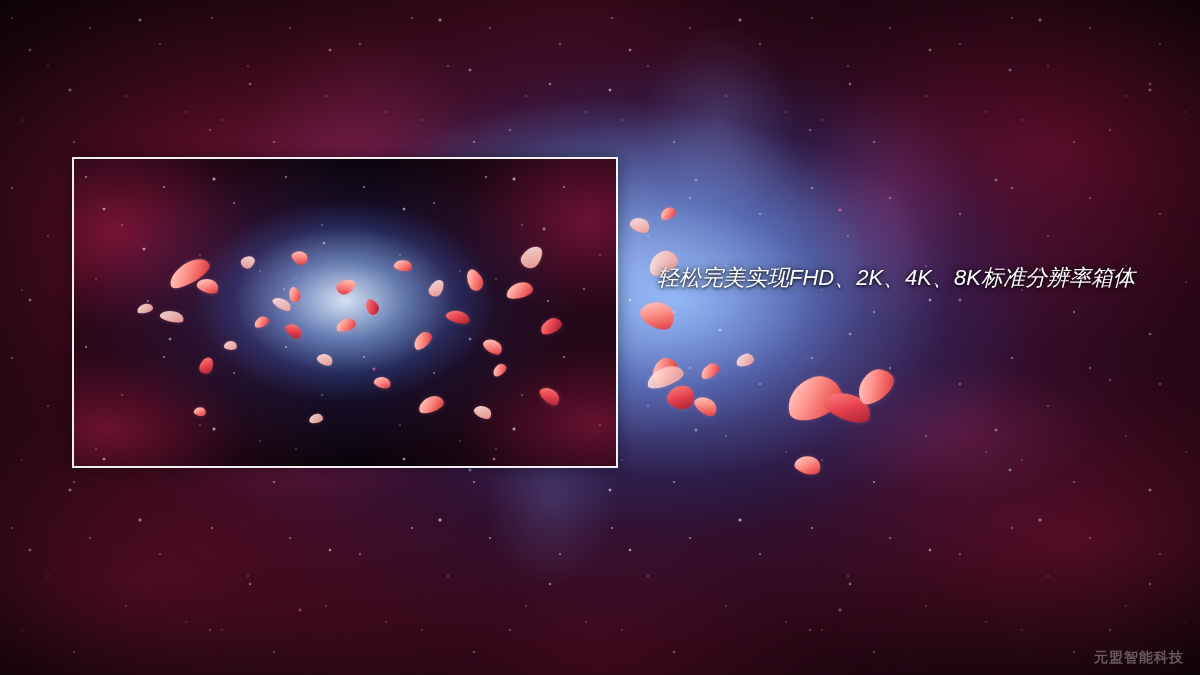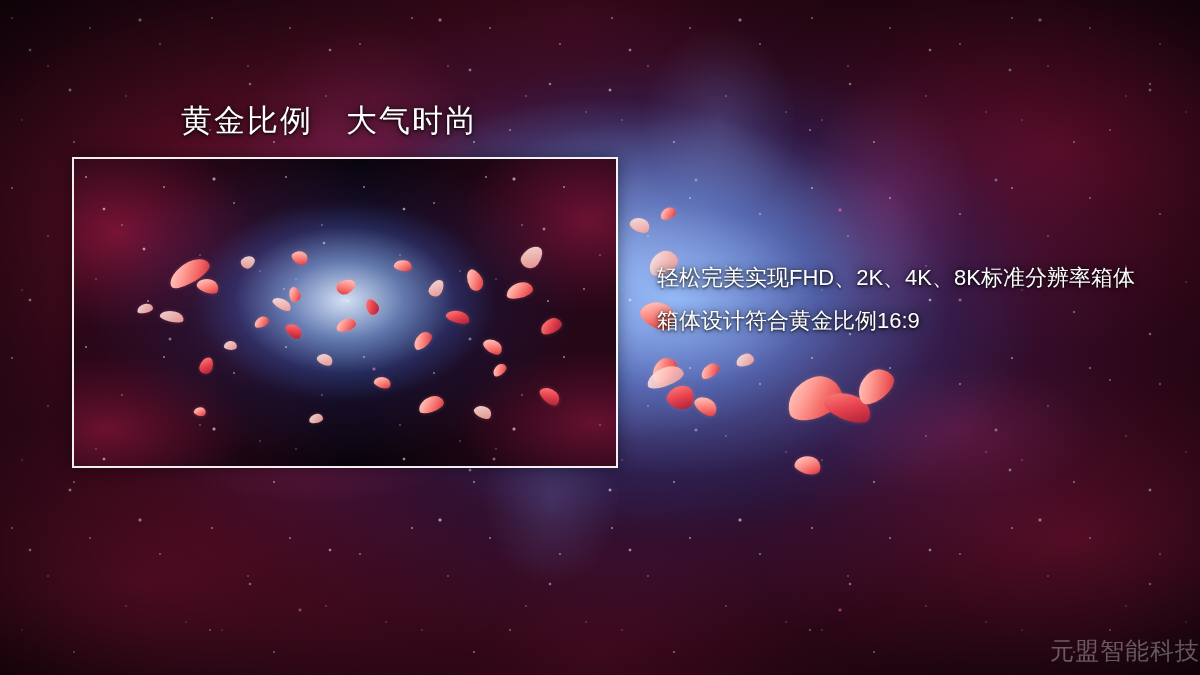--- a/index.html
+++ b/index.html
@@ -126,27 +126,28 @@
   }
 
   
   .body-copy{
     position:absolute;left:657px;top:256px;width:520px;
   }
   .body-line{
     font-size:22px;line-height:43px;color:#ffffff;
     white-space:pre;
     text-shadow:0 0 9px rgba(0,0,0,.72),0 1px 3px rgba(0,0,0,.85);
+    font-style:italic;
   }
 
   
   .watermark{
-    position:absolute;right:0px;bottom:8px;
-    font-size:24px;color:rgba(205,205,205,.42);
-    letter-spacing:1px;white-space:pre;
+    position:absolute;right:16px;bottom:8px;
+    font-size:14px;color:rgba(205,205,205,.42);
+    letter-spacing:1px;white-space:pre;font-weight:bold;
   }
 </style>
 </head>
 <body>
 
 <div id="slide">
 
   <div class="bg-layer nebula-base"></div>
   <div class="bg-layer nebula-wisp"></div>
   <div class="bg-layer stars stars-a"></div>
@@ -164,21 +165,20 @@
       <div class="petal" style="left: 694px; top: 398px; width: 24px; height: 16px; transform: rotate(40deg);"></div>
       <div class="petal" style="left: 786px; top: 378px; width: 56px; height: 40px; transform: rotate(-18deg);"></div>
       <div class="petal deep" style="left: 824px; top: 394px; width: 48px; height: 26px; transform: rotate(24deg);"></div>
       <div class="petal" style="left: 855px; top: 372px; width: 40px; height: 28px; transform: rotate(-36deg);"></div>
       <div class="petal" style="left: 795px; top: 456px; width: 26px; height: 18px; transform: rotate(18deg);"></div>
       <div class="petal pale" style="left: 736px; top: 354px; width: 18px; height: 12px; transform: rotate(-12deg);"></div>
       <div class="petal pale" style="left: 630px; top: 218px; width: 20px; height: 14px; transform: rotate(28deg);"></div>
       <div class="petal" style="left: 660px; top: 208px; width: 16px; height: 11px; transform: rotate(-20deg);"></div>
     </div>
 
-  <div class="title">黄金比例　大气时尚</div>
 
   <div class="frame">
     <div class="frame-inner">
       <div class="frame-neb"></div>
       <div class="frame-stars stars stars-a"></div>
       <div class="frame-stars stars stars-b"></div>
       <div class="frame-stars stars stars-c"></div>
       <div id="inside-petals">
           <div class="petal" style="left: 93px; top: 104px; width: 44px; height: 20px; transform: rotate(-28deg);"></div>
           <div class="petal" style="left: 123px; top: 120px; width: 22px; height: 14px; transform: rotate(22deg);"></div>
@@ -211,18 +211,17 @@
           <div class="petal deep" style="left: 465px; top: 230px; width: 22px; height: 14px; transform: rotate(44deg);"></div>
           <div class="petal" style="left: 120px; top: 248px; width: 12px; height: 9px; transform: rotate(16deg);"></div>
           <div class="petal pale" style="left: 168px; top: 96px; width: 12px; height: 14px; transform: rotate(50deg);"></div>
           <div class="petal" style="left: 418px; top: 206px; width: 15px; height: 10px; transform: rotate(-34deg);"></div>
         </div>
     </div>
   </div>
 
   <div class="body-copy">
     <div class="body-line">轻松完美实现FHD、2K、4K、8K标准分辨率箱体</div>
-    <div class="body-line">箱体设计符合黄金比例16:9</div>
   </div>
 
   <div class="watermark">元盟智能科技</div>
 
 </div>
 
 </body></html>

